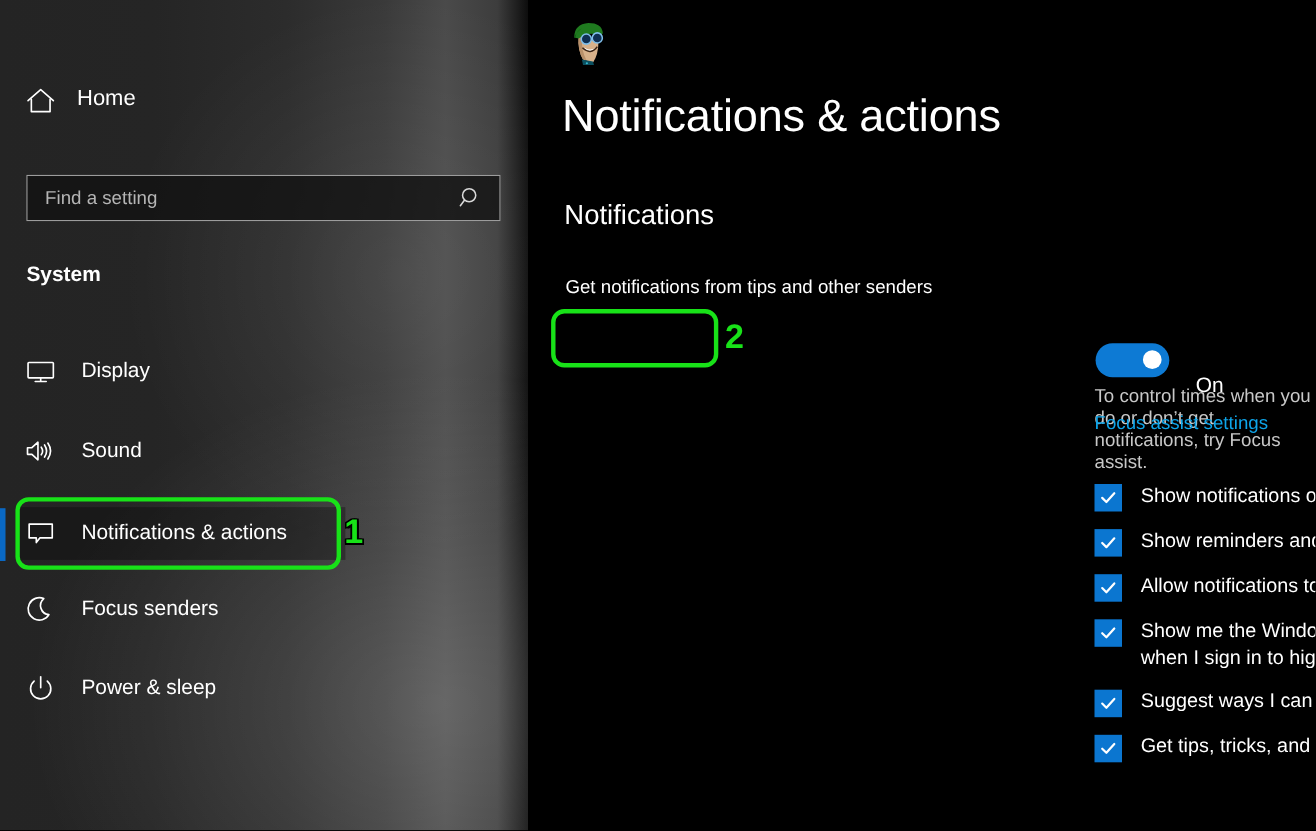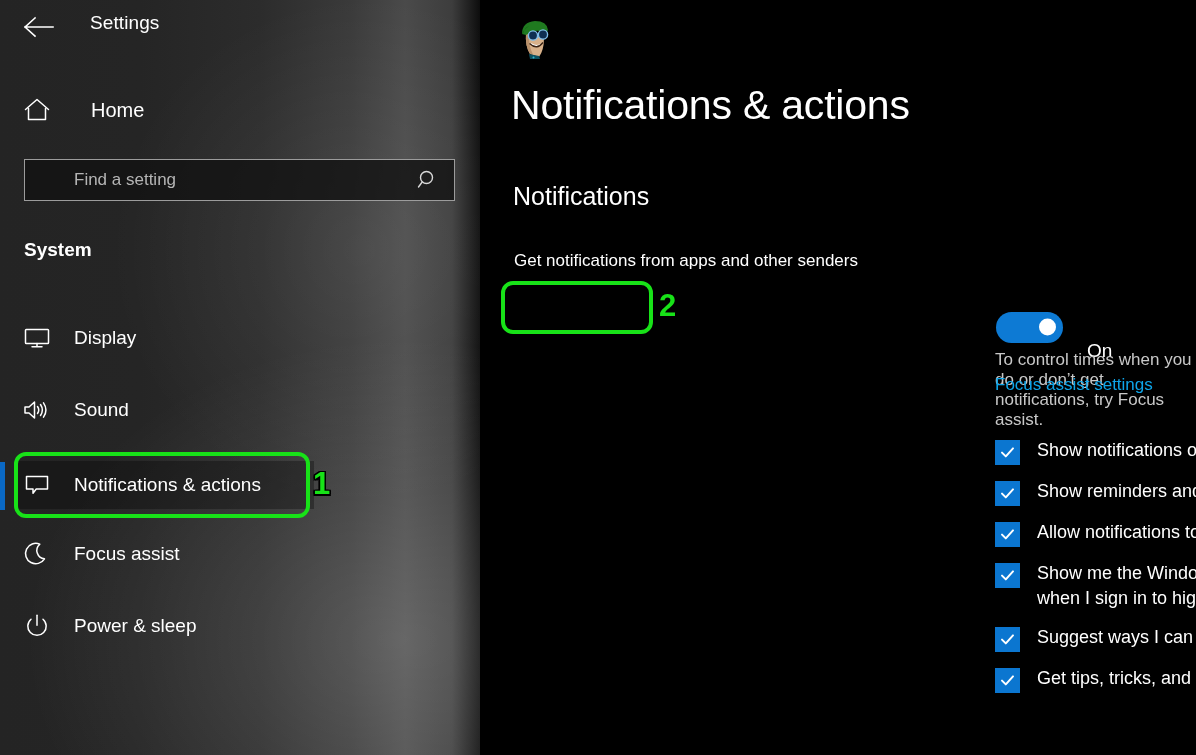--- a/index.html
+++ b/index.html
@@ -65,42 +65,40 @@
   #settings-title {
     position: absolute;
     left: 90px; top: 12px;
     font-size: 19px;
     color: #ffffff;
     letter-spacing: .1px;
   }
 
   #home-row {
     position: absolute;
-    left: 22px; top: 93px;
+    left: 22px; top: 78px;
     height: 34px;
     display: flex;
-    align-items: center;
-    gap: 21px;
+    align-items: flex-start;
   }
   #home-icon { width: 30px; height: 28px; color:#fff; }
   #home-label {
     margin-left: 18px;
     font-size: 20px;
     color: #ffffff;
   }
 
   #search-box {
     position: absolute;
     left: 24px; top: 159px;
     width: 431px; height: 42px;
     background: rgba(18,18,18,0.82);
     border: 1px solid #9c9c9c;
     display: flex;
     align-items: center;
-    padding-left: 33px;
   }
   #search-input {
     flex: 1;
     background: transparent;
     border: none;
     outline: none;
     color: #cfcfcf;
     font-size: 17px;
     font-family: "Liberation Sans", sans-serif;
     padding-left: 16px;
@@ -273,28 +271,20 @@
 </style>
 </head>
 <body>
 
 <div id="app">
 
   <div id="sidebar">
 
     <div id="sel-indicator"></div>
 
-    <div class="titlebar">
-      <div id="back-arrow">
-        <svg width="34" height="30" viewBox="0 0 34 30" fill="none" stroke="currentColor" stroke-width="1.6">
-          <path d="M3 15 H31 M3 15 L13 6 M3 15 L13 24" stroke-linecap="square"></path>
-        </svg>
-      </div>
-      <div id="settings-title">Settings</div>
-    </div>
 
     <div id="home-row">
       <span id="home-icon">
         <svg width="30" height="28" viewBox="0 0 30 28" fill="none" stroke="currentColor" stroke-width="1.5">
           <path d="M3.5 13.5 L15 3.5 L26.5 13.5" stroke-linecap="round" stroke-linejoin="round"></path>
           <path d="M6.5 12.4 V23.5 H23.5 V12.4" stroke-linecap="round" stroke-linejoin="round"></path>
         </svg>
       </span>
       <span id="home-label">Home</span>
     </div>
@@ -341,21 +331,21 @@
       </span>
       <span class="nav-label">Notifications &amp; actions</span>
     </div>
 
     <div class="nav-item" id="nav-focus">
       <span class="nav-icon">
         <svg width="28" height="26" viewBox="0 0 28 26" fill="none" stroke="currentColor" stroke-width="1.5">
           <path d="M16.8 3.2 A10.2 10.2 0 1 0 21.5 17.8 A8.3 8.3 0 0 1 16.8 3.2 Z" stroke-linejoin="round"></path>
         </svg>
       </span>
-      <span class="nav-label">Focus assist</span>
+      <span class="nav-label">Focus senders</span>
     </div>
 
     <div class="nav-item" id="nav-power">
       <span class="nav-icon">
         <svg width="28" height="26" viewBox="0 0 28 26" fill="none" stroke="currentColor" stroke-width="1.5">
           <path d="M8 6.2 A9.2 9.2 0 1 0 20 6.2" stroke-linecap="round"></path>
           <path d="M14 2.2 V12.2" stroke-linecap="round"></path>
         </svg>
       </span>
       <span class="nav-label">Power &amp; sleep</span>
@@ -385,21 +375,21 @@
 
         <path d="M16 38 L17 43 L27 43 L26 40 Z" fill="#0c5060"></path>
         <circle cx="20.5" cy="41.5" r="1" fill="#33b7cf"></circle>
       </svg>
     </div>
 
     <div id="page-title">Notifications &amp; actions</div>
 
     <div id="section-heading">Notifications</div>
 
-    <div id="toggle-label">Get notifications from apps and other senders</div>
+    <div id="toggle-label">Get notifications from tips and other senders</div>
 
     <div id="toggle-row">
       <div id="toggle-switch">
         <div id="toggle-knob"></div>
       </div>
       <span id="toggle-state">On</span>
     </div>
 
     <div id="focus-desc">To control times when you do or don’t get notifications, try Focus assist.</div>
     <a id="focus-link" href="#">Focus assist settings</a>

